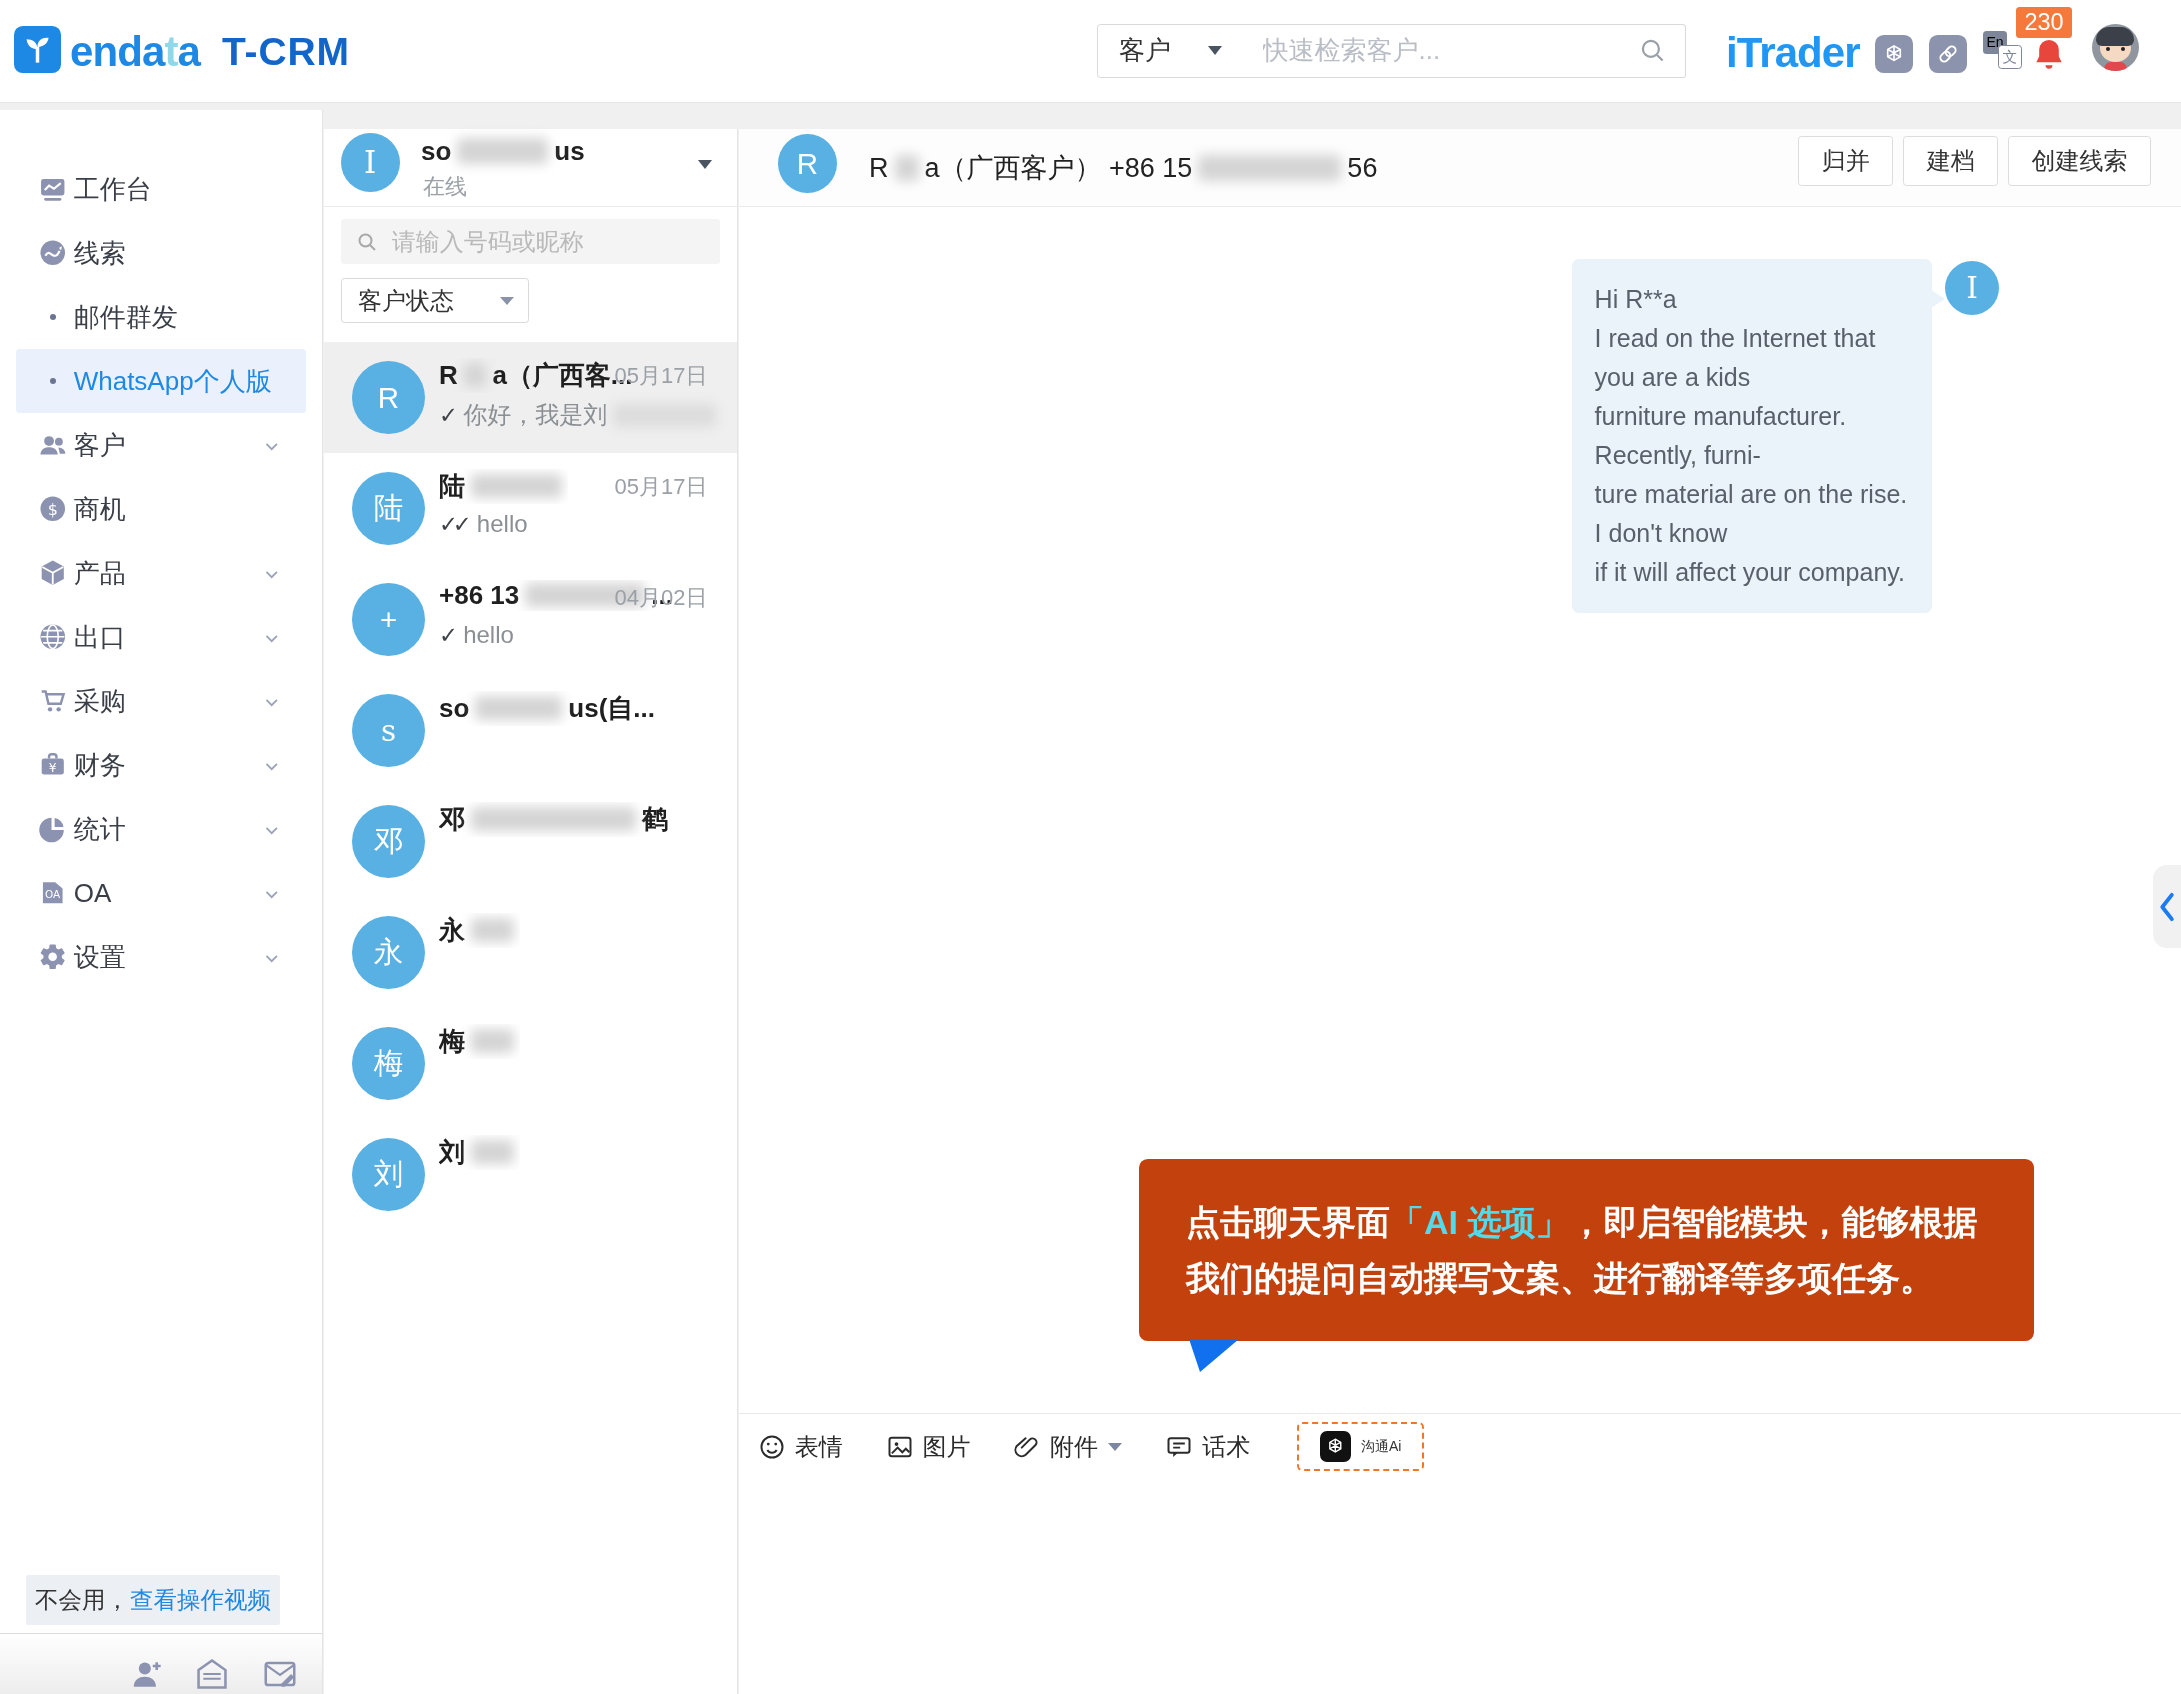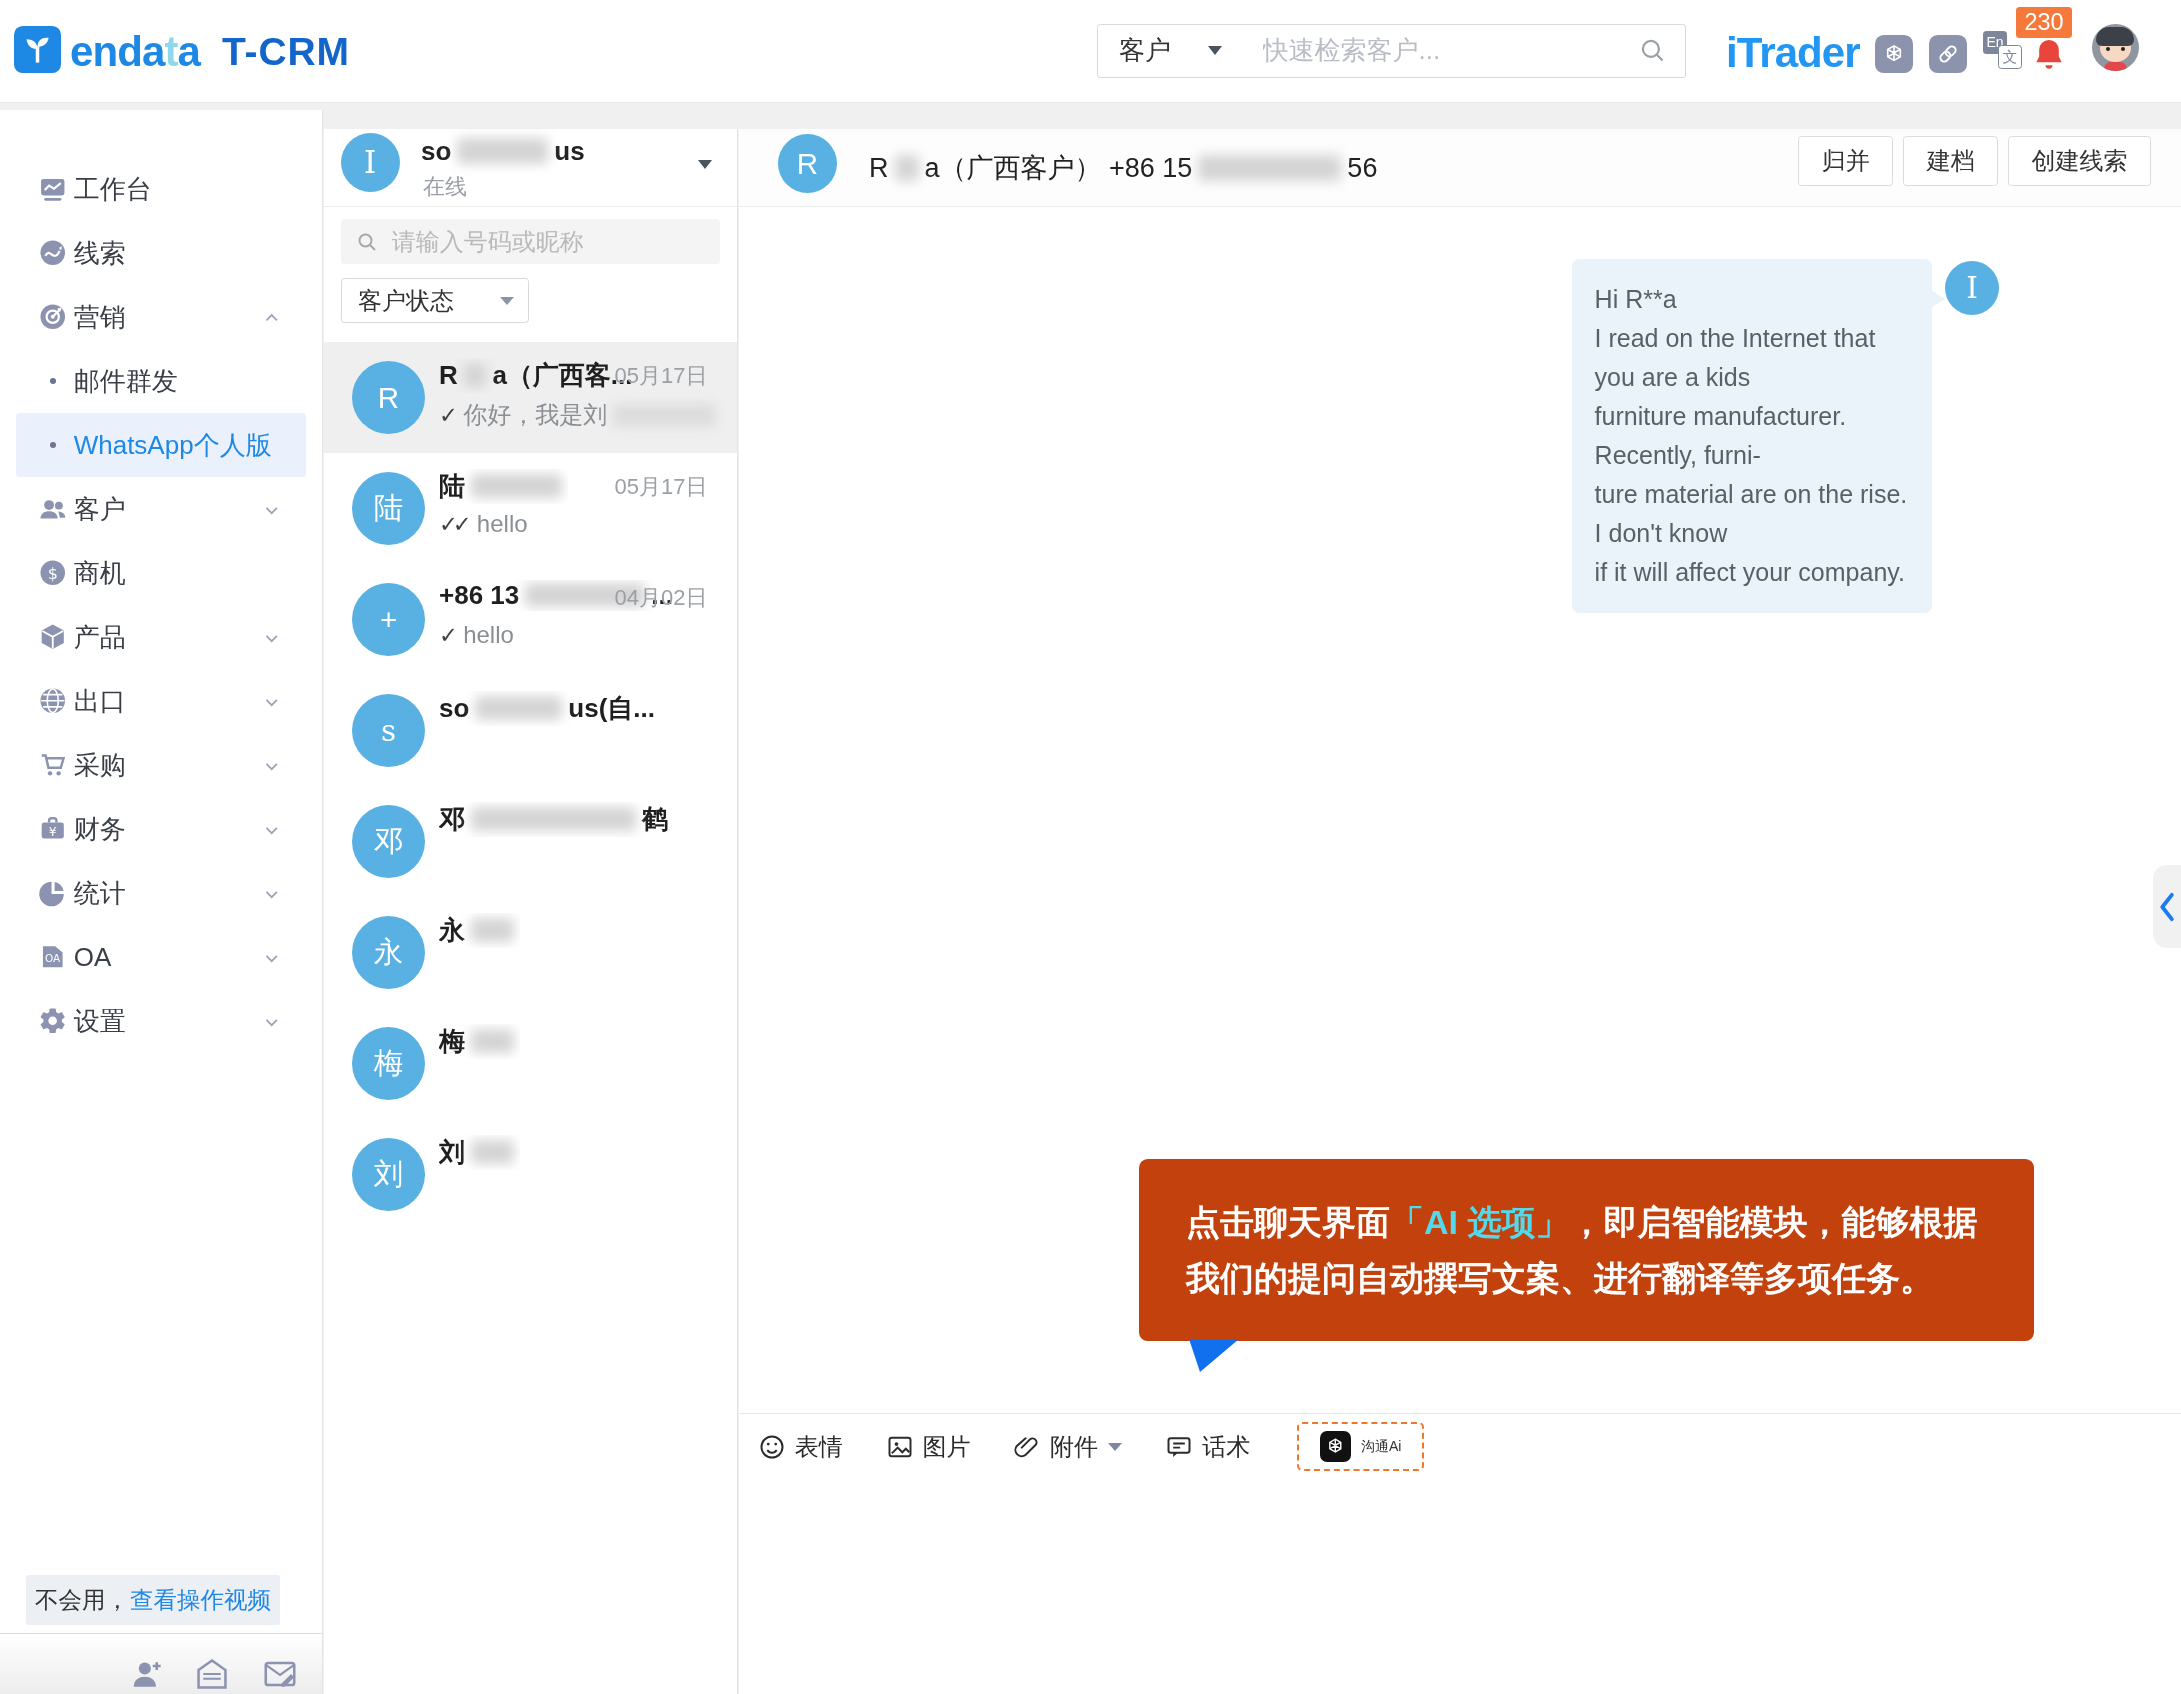--- a/index.html
+++ b/index.html
@@ -15,21 +15,21 @@
   .prod{position:absolute;left:222px;top:29.5px;font-size:39px;font-weight:bold;color:#1266C9;letter-spacing:0.9px;}
   .sel-cat{position:absolute;left:1097px;top:23.5px;width:142px;height:54px;border:0.9px solid #d9d9d9;border-radius:3.5px 0 0 3.5px;background:#fff;display:flex;align-items:center;padding:0 15.6px 0 21px;cursor:pointer;}
   .sel-cat .t{font-size:26px;color:#333;flex:1;}
   .caret{width:0;height:0;border-left:7.8px solid transparent;border-right:7.8px solid transparent;border-top:9.6px solid #4a5360;}
   .srch{position:absolute;left:1238px;top:23.5px;width:448px;height:54px;border:0.9px solid #d9d9d9;border-left:none;border-radius:0 3.5px 3.5px 0;background:#fff;display:flex;align-items:center;padding:0 17.4px 0 22.6px;}
   .srch input{border:none;outline:none;flex:1;font-size:26px;color:#333;font-family:"Liberation Sans",sans-serif;background:transparent;}
   .srch input::placeholder{color:#b9bdc5;}
   .itrader{position:absolute;left:1726px;top:29px;font-size:42px;font-weight:bold;color:#2196F3;letter-spacing:-0.9px;}
   .hicon{position:absolute;width:38px;height:38px;border-radius:8.7px;background:#8C93AD;display:flex;align-items:center;justify-content:center;}
   .tr-icon{position:absolute;left:1983px;top:31px;width:43px;height:43px;}
-  .tr-en{position:absolute;left:0;top:0;width:24px;height:22.6px;background:#7e8699;color:#ffffff;border-radius:3.5px;font-size:14px;display:flex;align-items:center;justify-content:center;}
+  .tr-en{position:absolute;left:0;top:0;width:24px;height:22.6px;background:#7e8699;color:#000000;border-radius:3.5px;font-size:14px;display:flex;align-items:center;justify-content:center;}
   .tr-zh{position:absolute;left:14.8px;top:14px;width:24px;height:24px;background:#fff;border:1.7px solid #7e8699;border-radius:3.5px;color:#7e8699;font-size:14.8px;display:flex;align-items:center;justify-content:center;}
   .badge{position:absolute;left:2016px;top:7px;min-width:56px;height:31px;background:#F5793B;border-radius:3.5px;color:#fff;font-size:23.5px;line-height:31px;text-align:center;padding:0 5.2px;z-index:2;}
   .bell{position:absolute;left:2030px;top:35px;}
   .pavatar{position:absolute;left:2092px;top:24px;width:47px;height:47px;border-radius:50%;background:#8f96a0;overflow:hidden;}
   .pavatar .face{position:absolute;left:7.8px;top:10.4px;width:31px;height:28px;border-radius:50%;background:#F5D9C2;}
   .pavatar .hair{position:absolute;left:4.3px;top:2.6px;width:38px;height:19px;border-radius:19px 19px 8.7px 8.7px;background:#3b4049;}
   .pavatar .eye{position:absolute;top:22.6px;width:4.3px;height:4.3px;border-radius:50%;background:#222;}
   .pavatar .shirt{position:absolute;left:12px;bottom:0;width:22.6px;height:8.7px;border-radius:7px 7px 0 0;background:#e2474b;}
 
   
@@ -177,34 +177,20 @@
             <svg width="29.5" height="29.5" viewBox="0 0 24 24">
               <circle cx="12" cy="12" r="10" fill="#8C93B0"></circle>
               <path d="M6 14.5 c2.5-4.5 4-1.5 6-.5 s4 .5 5.5-3.5" stroke="#fff" stroke-width="1.8" fill="none"></path>
               <path d="M17.5 8.5 l1-.5 -.2 1.4" stroke="#fff" stroke-width="1.4" fill="none"></path>
             </svg>
           </span>
           <span class="s-label">线索</span>
         </div>
         <div class="side-item">
           <span class="s-icon">
-            <svg width="29.5" height="29.5" viewBox="0 0 24 24">
-              <circle cx="12" cy="12" r="10" fill="#8C93B0"></circle>
-              <circle cx="12" cy="12" r="5" stroke="#fff" stroke-width="1.8" fill="none"></circle>
-              <circle cx="12" cy="12" r="1.6" fill="#fff"></circle>
-              <path d="M12 12 L17.5 6.5 M16 6 l2-.5 -.5 2" stroke="#fff" stroke-width="1.6" fill="none"></path>
-            </svg>
-          </span>
-          <span class="s-label">营销</span>
-          <svg class="chev" width="17.4" height="17.4" viewBox="0 0 20 20">
-            <polyline points="4,13 10,7 16,13" stroke="#99a2b8" stroke-width="2" fill="none"></polyline>
-          </svg>
-        </div>
-        <div class="side-item">
-          <span class="s-icon">
             <span class="dot"></span>
           </span>
           <span class="s-label">邮件群发</span>
         </div>
         <div class="side-item active">
           <span class="s-icon">
             <span class="dot"></span>
           </span>
           <span class="s-label">WhatsApp个人版</span>
         </div>

